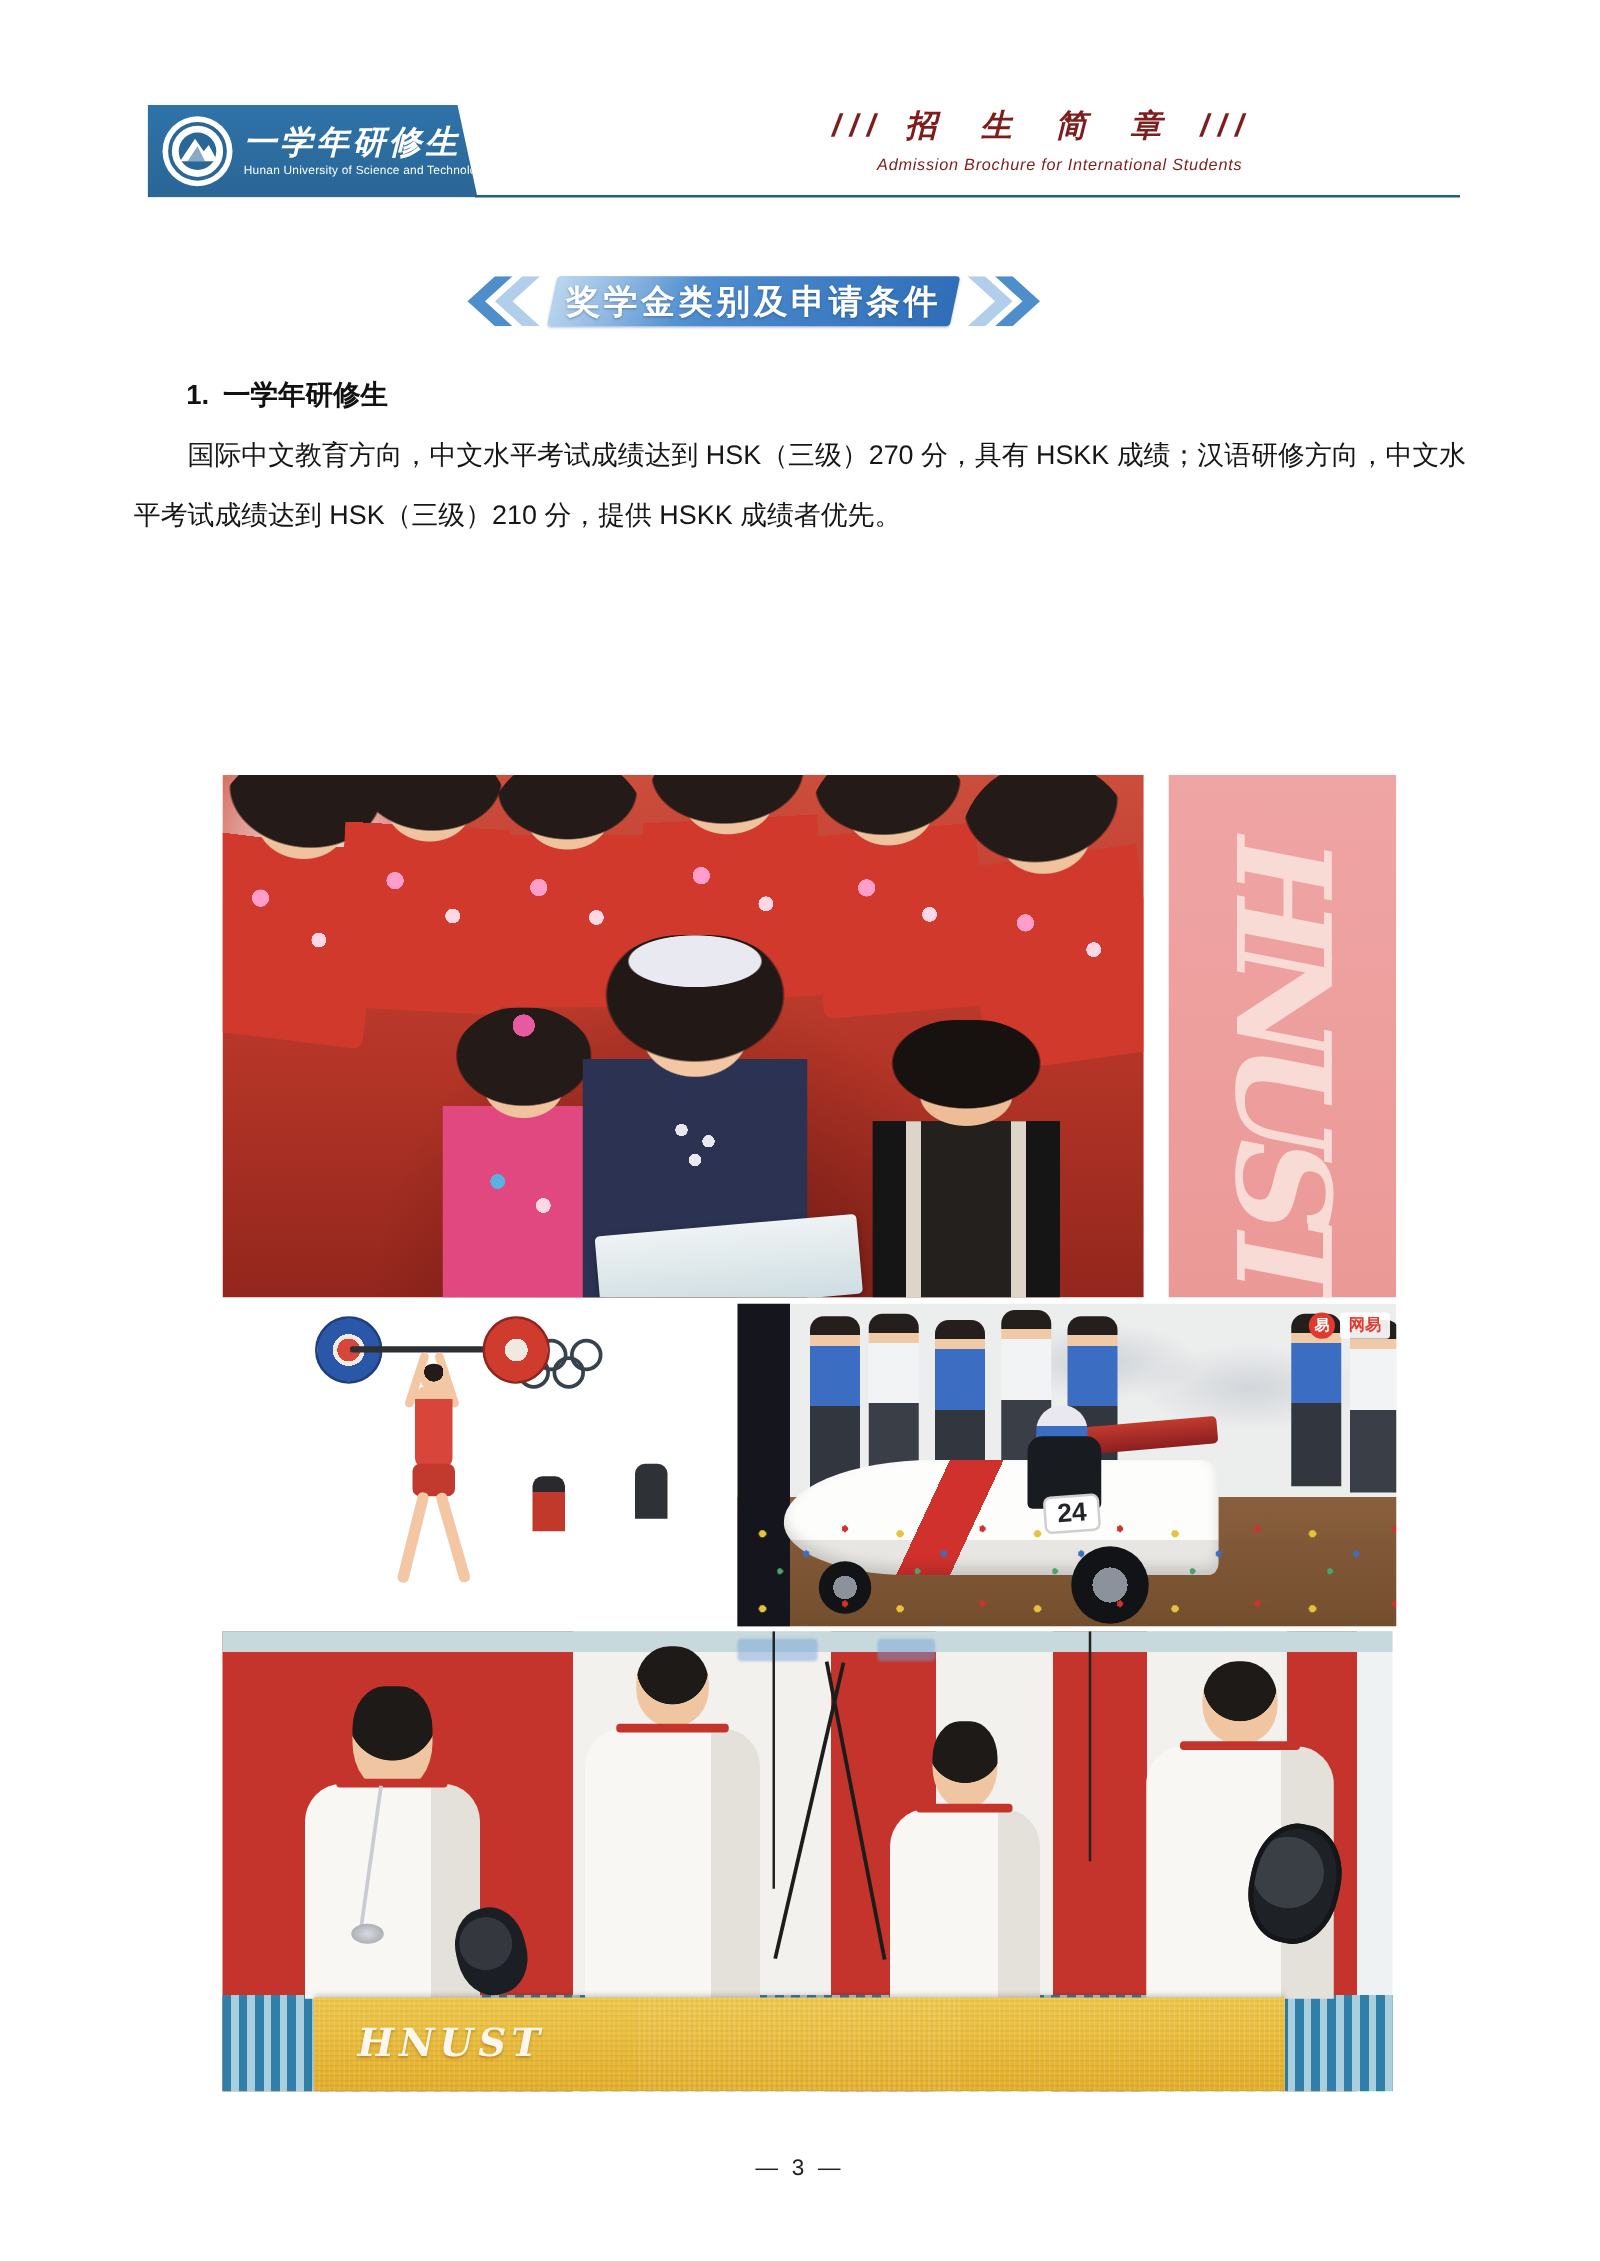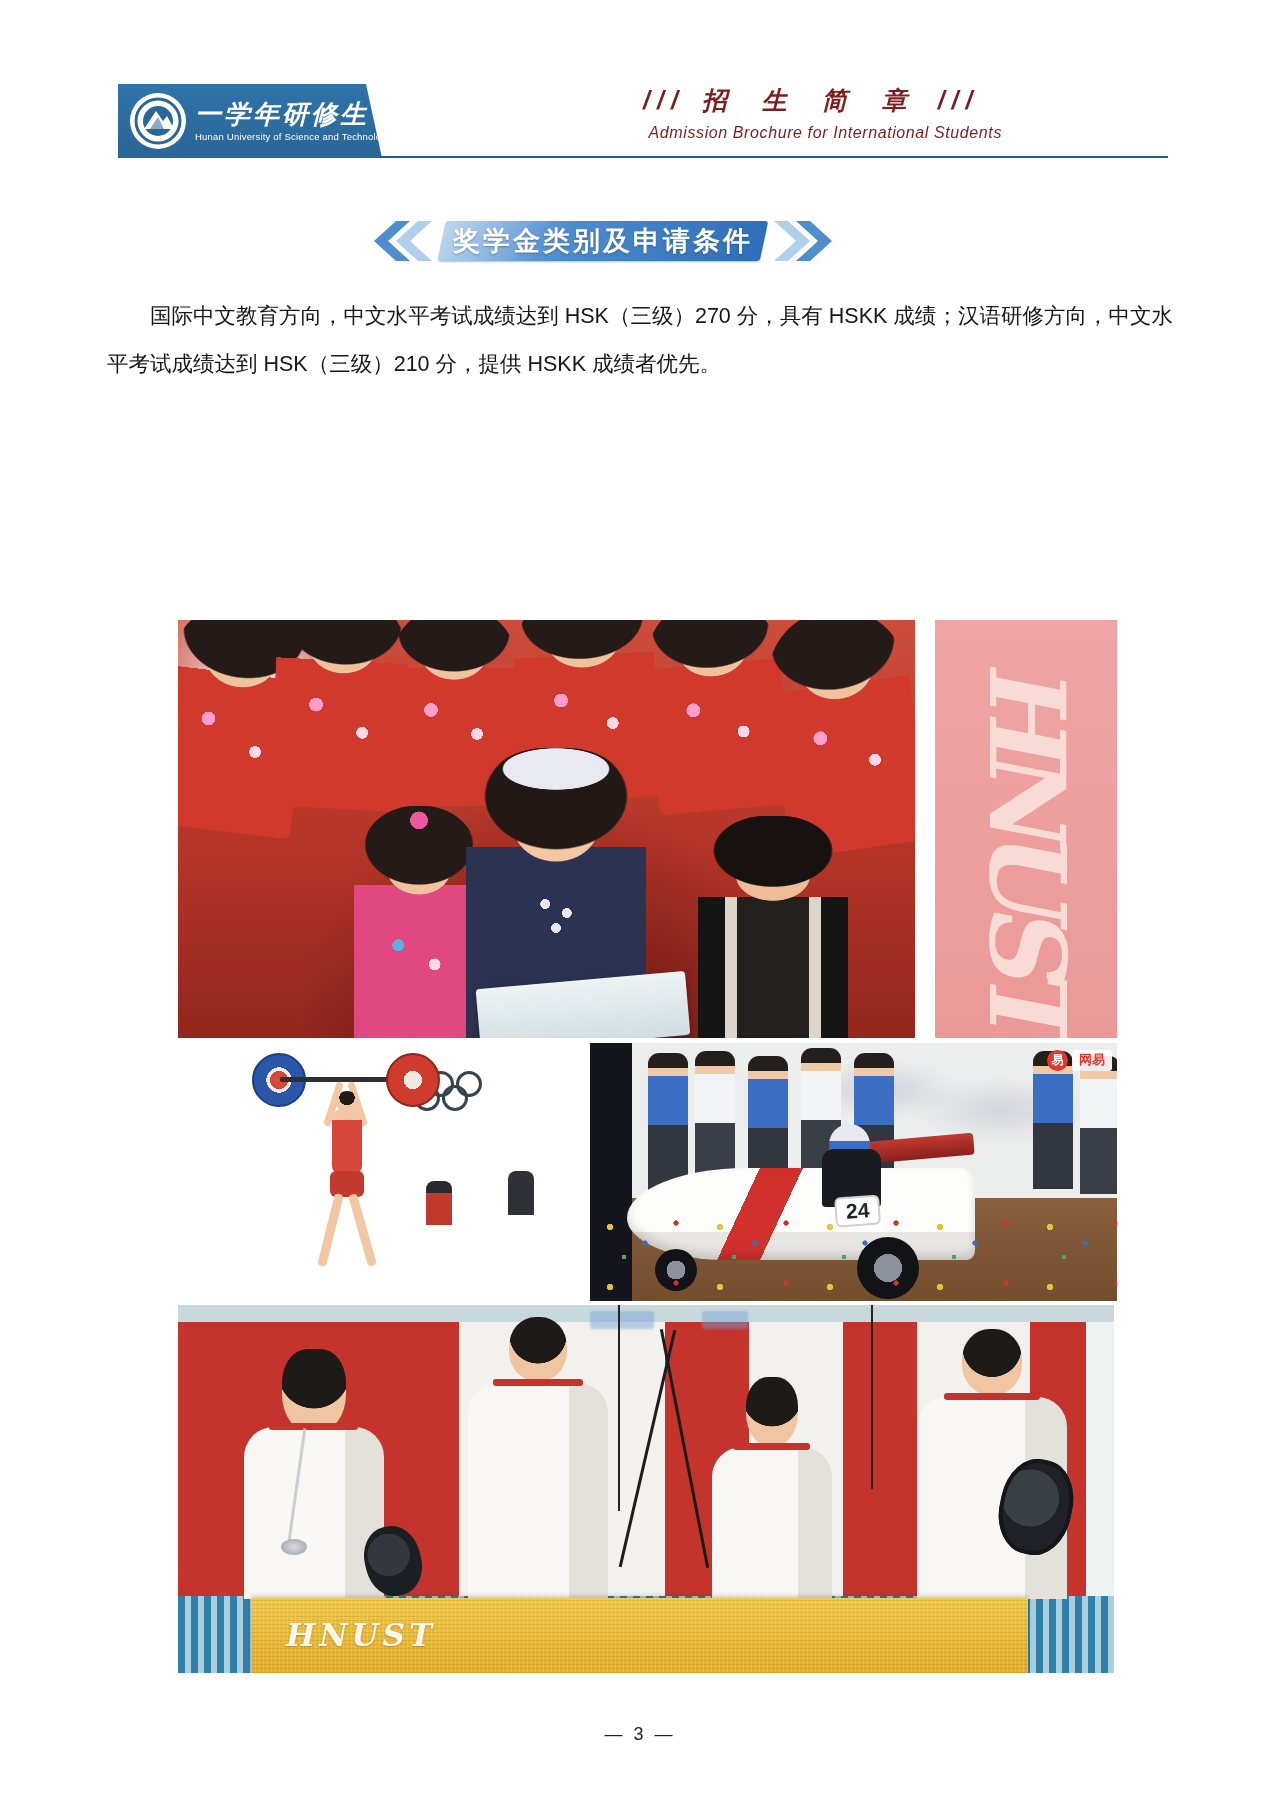--- a/index.html
+++ b/index.html
@@ -25,21 +25,21 @@
     font-family:"DejaVu Serif", serif; font-style:italic; font-weight:bold;
     font-size:26px; letter-spacing:3px; white-space:nowrap; line-height:1;
   }
   .hdr-en { font-size:9.5px; margin-top:4px; white-space:nowrap; letter-spacing:.2px; }
   .hdr-line { position:absolute; left:380px; top:156px; width:788px; height:2px; background:#1c5e92; }
 
   .hdr-right { position:absolute; top:84px; right:278px; text-align:center; color:#7f1d1d; }
   .hdr-right-title { font-size:25px; font-weight:bold; font-style:italic; white-space:nowrap; }
   .hdr-right-title .sl { letter-spacing:7px; }
   .hdr-right-title .zh { letter-spacing:14px; margin:0 10px; }
-  .hdr-right-sub { font-size:16px; font-style:italic; margin-top:7px; letter-spacing:.6px; white-space:nowrap;margin-left:28px; }
+  .hdr-right-sub { font-size:13px; font-style:italic; margin-top:7px; letter-spacing:.6px; white-space:nowrap;margin-left:28px; }
 
   
   .sec-banner { position:absolute; left:372px; top:221px; width:462px; height:40px; display:flex; align-items:stretch; }
   .sec-banner svg { display:block; height:40px; }
   .sec-body {
     flex:1; margin:0 6px; transform:skewX(-12deg);
     background:linear-gradient(100deg,#85b4e2 0%, #4c8bcd 40%, #2f6db8 100%);
     border-radius:3px; box-shadow:0 1px 2px rgba(30,70,120,.35);
     display:flex; align-items:center; justify-content:center; overflow:hidden;
   }
@@ -340,20 +340,21 @@
       <div class="shine"></div>
       <div class="sec-title">奖学金类别及申请条件</div>
     </div>
     <svg width="64" height="40" viewBox="0 0 64 40">
       <polygon points="18,0 4,0 26,20 4,40 18,40 40,20" fill="#a9c9e8" opacity="0.9"></polygon>
       <polygon points="40,0 26,0 48,20 26,40 40,40 62,20" fill="#4e8ecb"></polygon>
     </svg>
   </div>
 
   <div class="body-text">
+    <p class="item-h">1. 一学年研修生</p>
     <p class="item-p">国际中文教育方向，中文水平考试成绩达到 HSK（三级）270 分，具有 HSKK 成绩；汉语研修方向，中文水平考试成绩达到 HSK（三级）210 分，提供 HSKK 成绩者优先。</p>
   </div>
 
   <div class="photo" id="photo1">
     <div class="p1-main">
       <div class="p1-kid"></div>
       <div class="p1-kid"></div>
       <div class="p1-kid"></div>
       <div class="p1-kid"></div>
       <div class="p1-kid"></div>

